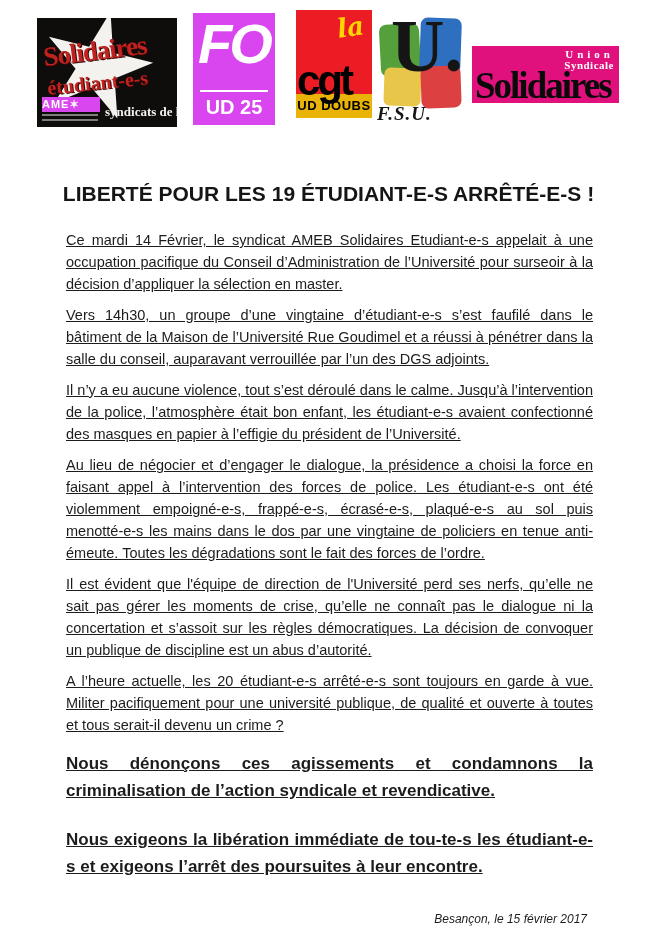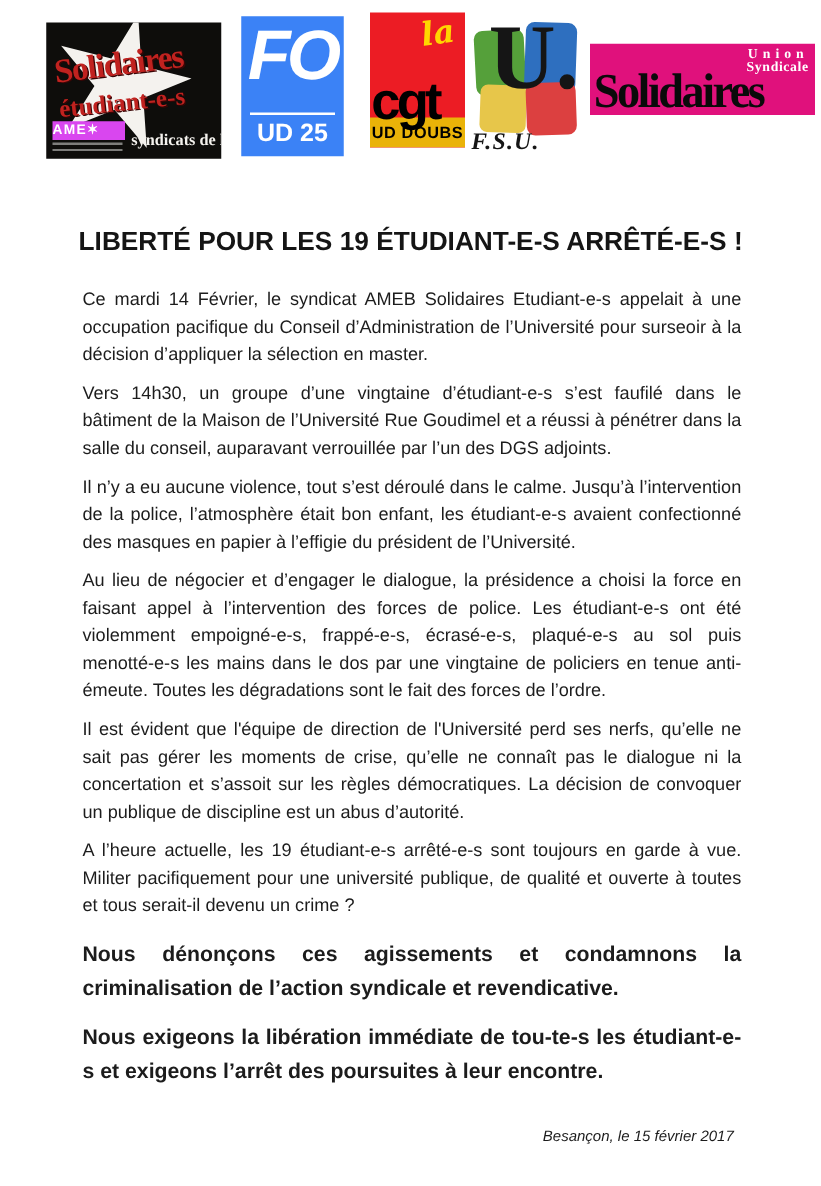--- a/index.html
+++ b/index.html
@@ -50,21 +50,21 @@
     background: repeating-linear-gradient(#9a9a98 0 2px, #0e0d0b 2px 5px);
     opacity: .8;
   }
   .amb-tagline {
     position: absolute; left: 68px; top: 86px;
     font-family: "Liberation Serif", serif;
     font-size: 13px; font-weight: bold; color: #f4f2ee; white-space: nowrap;
   }
 
   
-  .logo-fo { left: 193px; top: 13px; width: 82px; height: 112px; background: #3b82f6; }
+  .logo-fo { left: 193px; top: 13px; width: 82px; height: 112px; background: #d946ef; }
   .fo-main {
     position: absolute; top: -2px; left: 0; width: 100%;
     text-align: center;
     font-size: 56px; font-weight: 800; font-style: italic;
     color: #ffffff; letter-spacing: -3px;
   }
   .fo-rule {
     position: absolute; top: 77px; left: 7px; width: 68px; height: 0;
     border-top: 2px solid #ffffff;
   }
@@ -105,21 +105,21 @@
     font-family: "Liberation Serif", serif; font-weight: bold;
     font-size: 74px; color: #151515; line-height: 1.2;
   }
   .fsu-label {
     position: absolute; left: 0px; bottom: 0px;
     font-family: "Liberation Serif", serif; font-style: italic; font-weight: bold;
     font-size: 19px; color: #151515; letter-spacing: 1px;
   }
 
   
-  .logo-sol { left: 472px; top: 35px; width: 180px; height: 57px; background: #e0117c; }
+  .logo-sol { left: 472px; top: 46px; width: 147px; height: 57px; background: #e0117c; }
   .sol-main {
     position: absolute; left: 3px; bottom: -4px;
     font-family: "Liberation Serif", serif; font-weight: bold;
     font-size: 37px; color: #0a0a0a; letter-spacing: -2px;
     transform: scaleY(1.05); transform-origin: bottom left;
     white-space: nowrap;
   }
   .sol-top { position: absolute; top: 3px; right: 5px; text-align: right;
     font-family: "Liberation Serif", serif; font-weight: bold; color: #ffffff; line-height: 11px; }
   .sol-top .u { font-size: 11px; letter-spacing: 4px; display: block; }
@@ -131,28 +131,28 @@
     text-align: center;
     font-size: 21px; font-weight: bold; color: #151515;
     letter-spacing: 0px;
   }
   .doc-body {
     position: absolute; top: 229px; left: 66px; width: 527px;
   }
   .doc-body p {
     margin: 0 0 9px 0;
     font-size: 14.5px; line-height: 22px;
-    text-align: justify; color: #1c1c1c;
+    text-align: justify; color: #1c1c1c; text-decoration: underline;
   }
   .doc-body p.emphasis {
     margin: 14px 0 10px 0;
     font-size: 17px; font-weight: bold; line-height: 27px;
     text-justify: none;
   }
-  .doc-body p.emphasis + p.emphasis { margin-top: 12px; }
+  .doc-body p.emphasis + p.emphasis { margin-top: 22px; }
   .dateline {
     margin-top: 32px;
     font-size: 12px; font-style: italic; text-align: right; color: #1c1c1c;
     padding-right: 6px;
   }
 </style>
 </head>
 <body>
 
 <div>
@@ -200,19 +200,19 @@
 </div>
 
 <h1 class="doc-title">LIBERTÉ POUR LES 19 ÉTUDIANT-E-S ARRÊTÉ-E-S !</h1>
 
 <div class="doc-body">
   <p>Ce mardi 14 Février, le syndicat AMEB Solidaires Etudiant-e-s appelait à une occupation pacifique du Conseil d’Administration de l’Université pour surseoir à la décision d’appliquer la sélection en master.</p>
   <p>Vers 14h30, un groupe d’une vingtaine d’étudiant-e-s s’est faufilé dans le bâtiment de la Maison de l’Université Rue Goudimel et a réussi à pénétrer dans la salle du conseil, auparavant verrouillée par l’un des DGS adjoints.</p>
   <p>Il n’y a eu aucune violence, tout s’est déroulé dans le calme. Jusqu’à l’intervention de la police, l’atmosphère était bon enfant, les étudiant-e-s avaient confectionné des masques en papier à l’effigie du président de l’Université.</p>
   <p>Au lieu de négocier et d’engager le dialogue, la présidence a choisi la force en faisant appel à l’intervention des forces de police. Les étudiant-e-s ont été violemment empoigné-e-s, frappé-e-s, écrasé-e-s, plaqué-e-s au sol puis menotté-e-s les mains dans le dos par une vingtaine de policiers en tenue anti-émeute. Toutes les dégradations sont le fait des forces de l’ordre.</p>
   <p>Il est évident que l'équipe de direction de l'Université perd ses nerfs, qu’elle ne sait pas gérer les moments de crise, qu’elle ne connaît pas le dialogue ni la concertation et s’assoit sur les règles démocratiques. La décision de convoquer un publique de discipline est un abus d’autorité.</p>
-  <p>A l’heure actuelle, les 19 étudiant-e-s arrêté-e-s sont toujours en garde à vue. Militer pacifiquement pour une université publique, de qualité et ouverte à toutes et tous serait-il devenu un crime ?</p>
+  <p>A l’heure actuelle, les 20 étudiant-e-s arrêté-e-s sont toujours en garde à vue. Militer pacifiquement pour une université publique, de qualité et ouverte à toutes et tous serait-il devenu un crime ?</p>
 
   <p class="emphasis">Nous dénonçons ces agissements et condamnons la criminalisation de l’action syndicale et revendicative.</p>
   <p class="emphasis">Nous exigeons la libération immédiate de tou-te-s les étudiant-e-s et exigeons l’arrêt des poursuites à leur encontre.</p>
 
   <div class="dateline">Besançon, le 15 février 2017</div>
 </div>
 
 </body></html>

